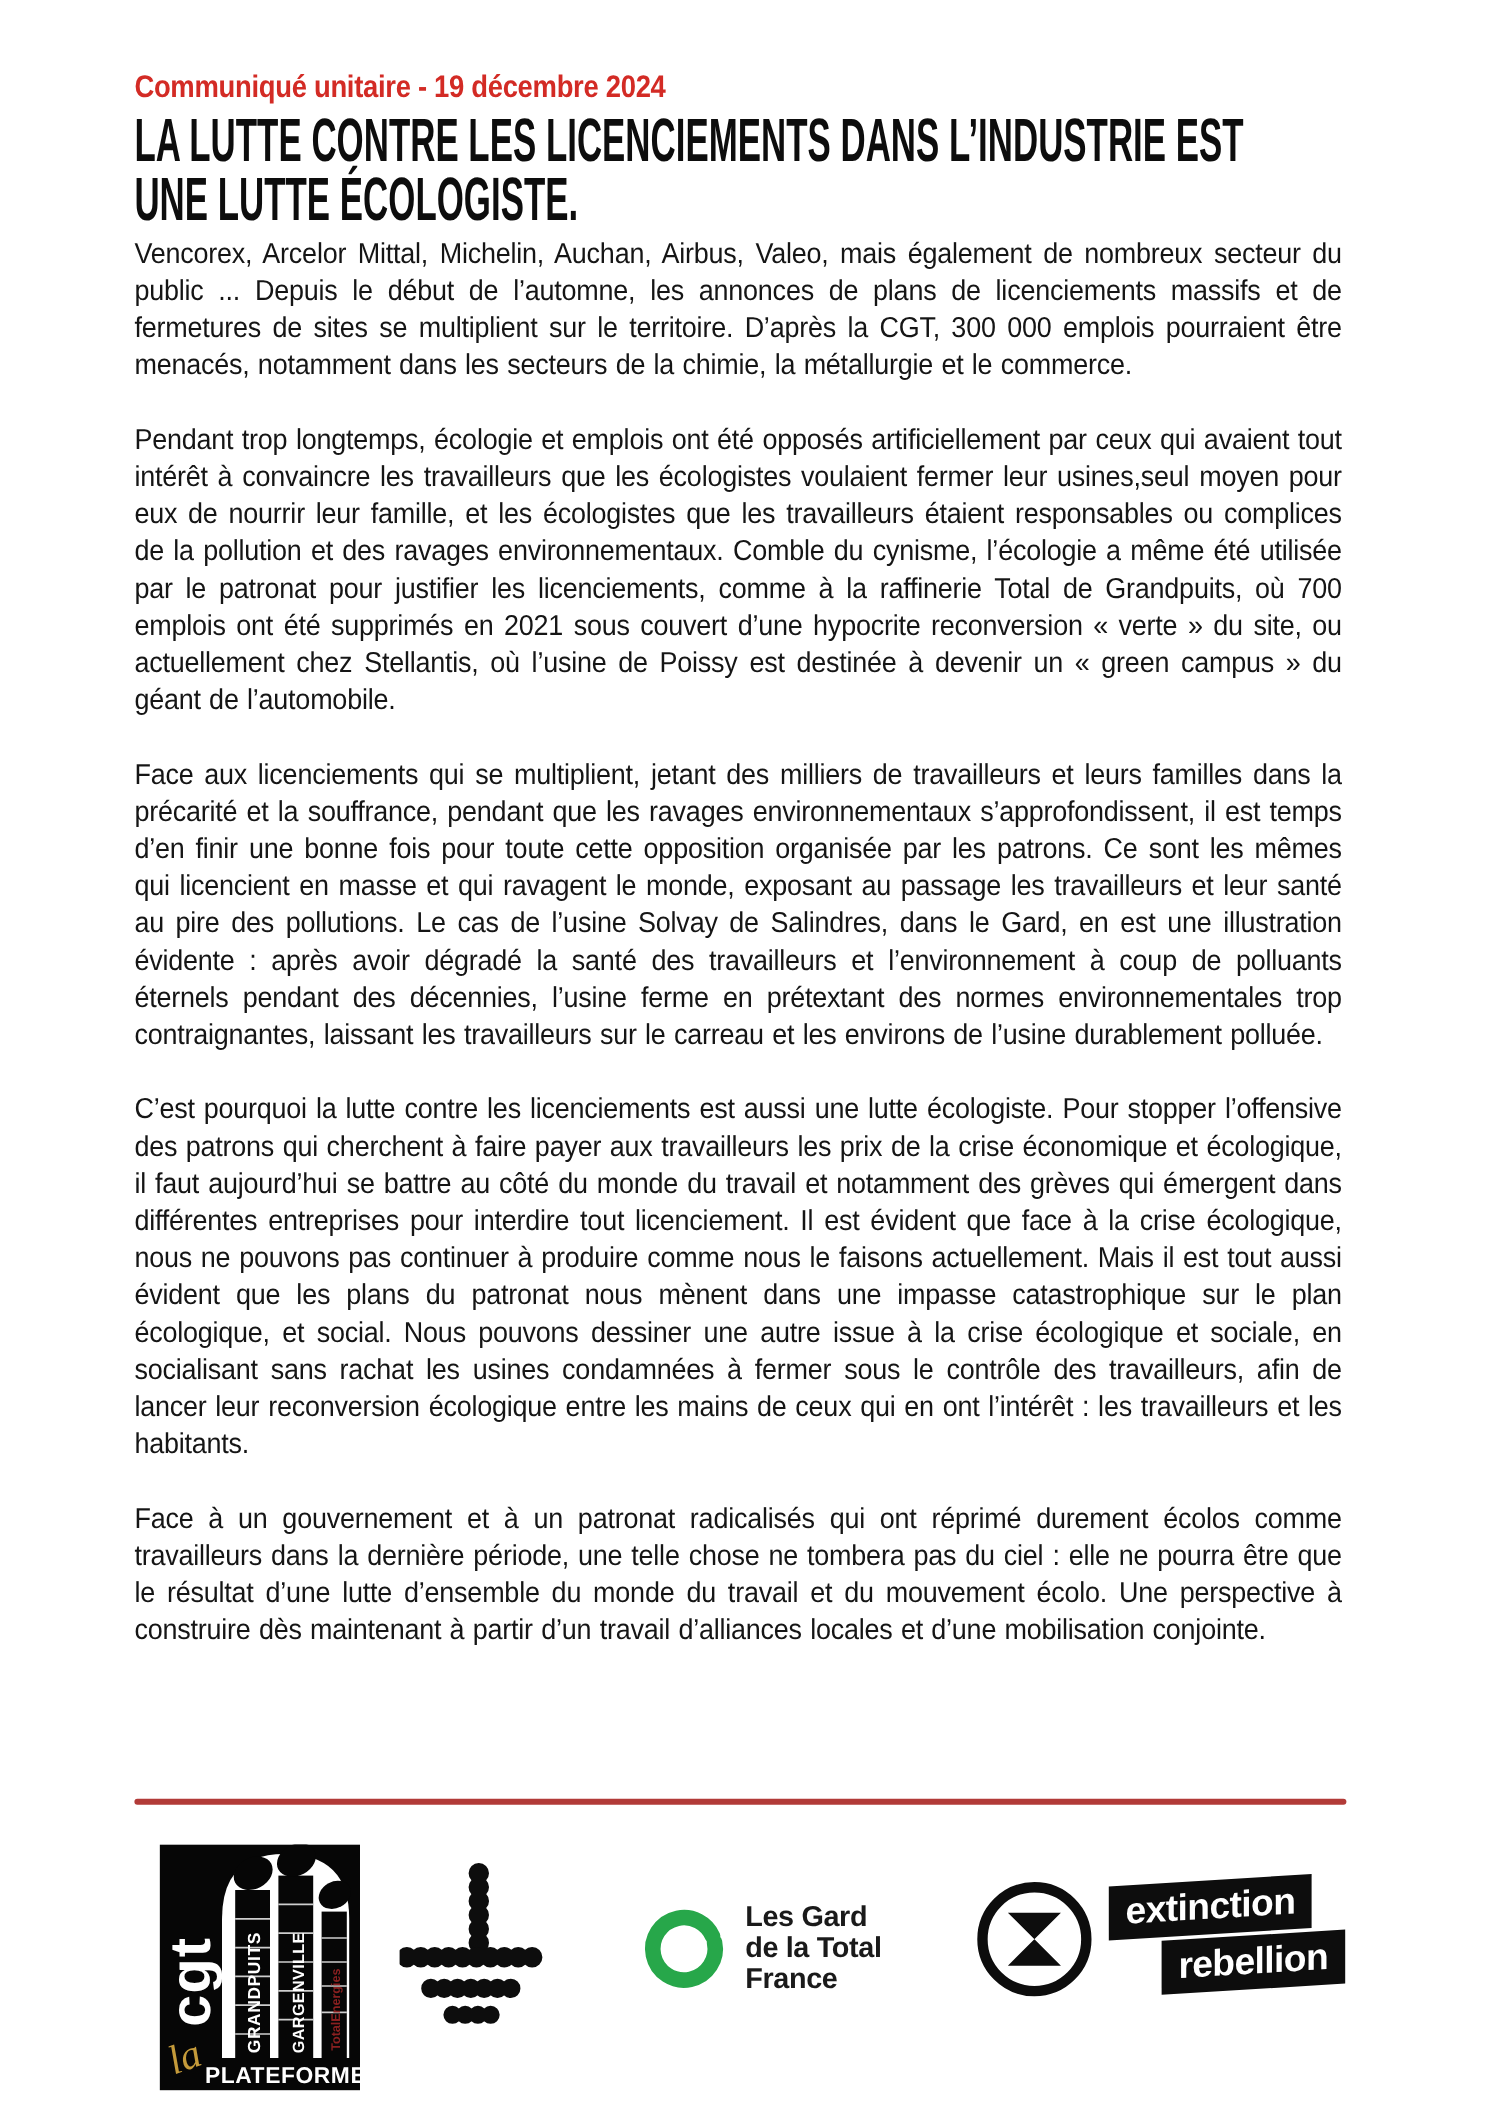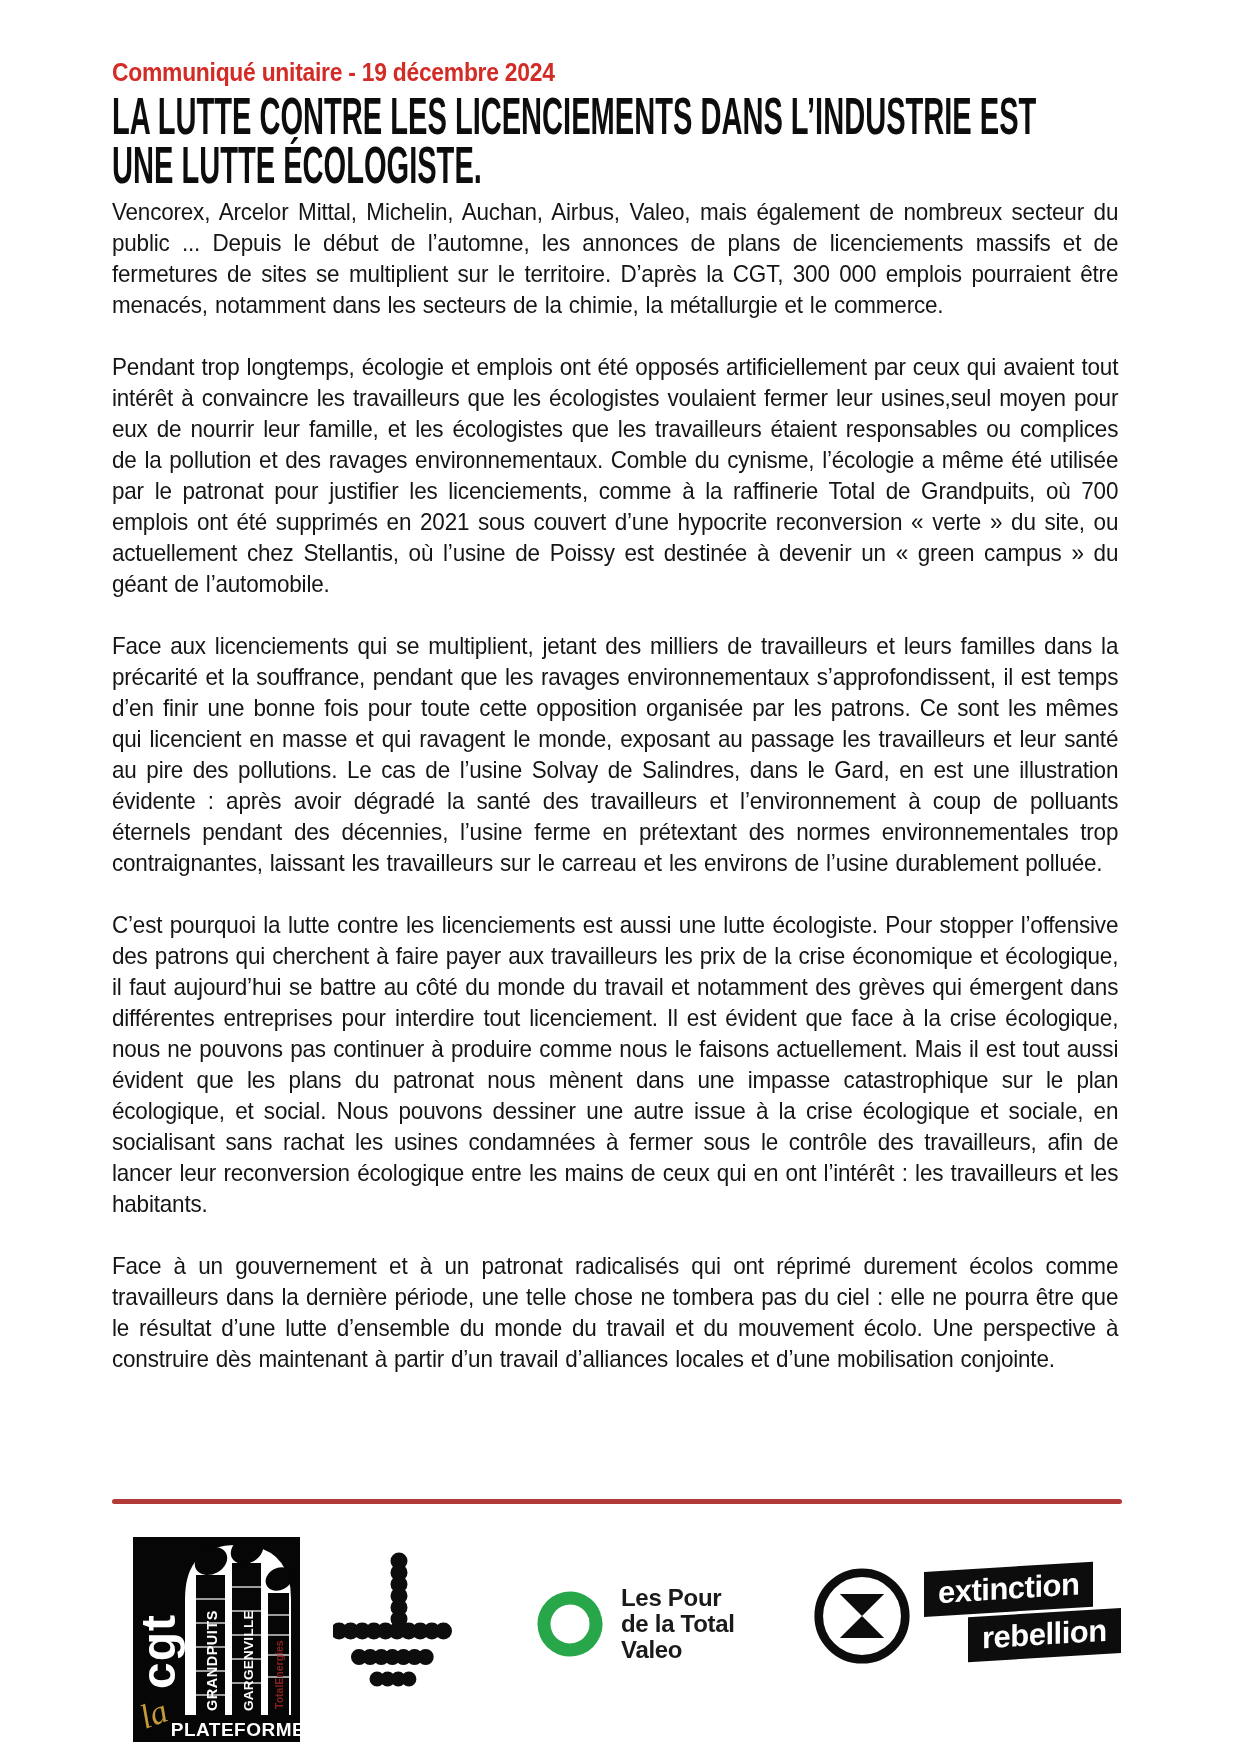--- a/index.html
+++ b/index.html
@@ -161,23 +161,23 @@
           <path d="M44 128 H82" stroke-width="15" stroke-dasharray="0.1 10.5"></path>
         </g>
       </svg>
     </div>
 
     <div class="logo-adt">
       <svg width="70" height="70" viewBox="0 0 70 70">
         <circle cx="35" cy="35" r="26" fill="none" stroke="#27a74a" stroke-width="13" transform="rotate(-12 35 35)" stroke-dasharray="158 6" stroke-linecap="round"></circle>
       </svg>
       <div class="adt-text">
-        <div>Les Pour</div>
+        <div>Les Gard</div>
         <div>de la Total</div>
-        <div>Valeo</div>
+        <div>France</div>
       </div>
     </div>
 
     <div class="logo-xr">
       <svg width="100" height="100" viewBox="0 0 104 104">
         <circle cx="52" cy="52" r="45" fill="none" stroke="#0d0d0d" stroke-width="9"></circle>
         <path d="M29 29 L75 29 L29 75 L75 75 Z" fill="#0d0d0d"></path>
       </svg>
       <div class="xr-blocks">
         <div class="xr-block">extinction</div>

